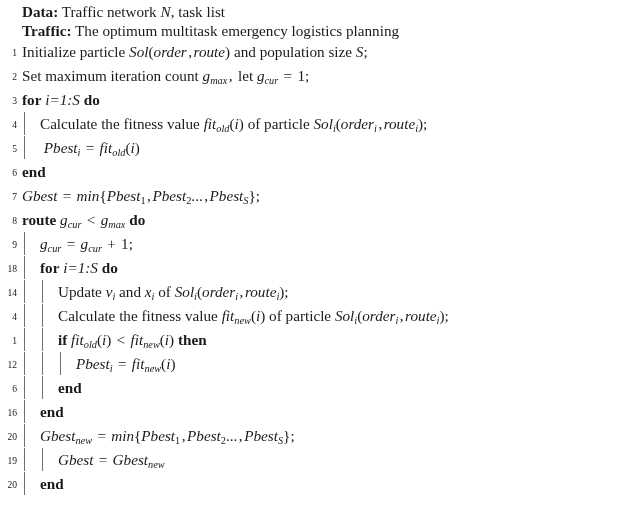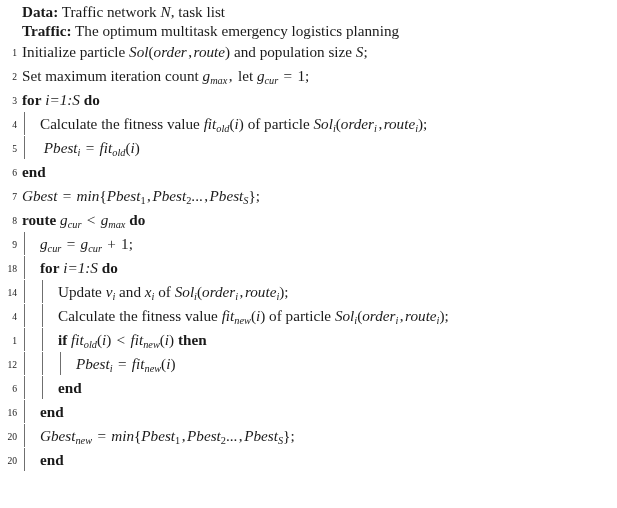--- a/index.html
+++ b/index.html
@@ -250,20 +250,28 @@
 
   <div class="row">
     <div class="num">20</div>
     <div class="code">
       <span class="guide"></span>
       <span class="text"><span class="mi">Gbest<sub>new</sub></span> <span class="op">=</span> <span class="mi">min</span><span class="brace">{</span><span class="mi">Pbest<sub class="up">1</sub></span><span class="op">,</span><span class="mi">Pbest<sub class="up">2</sub></span>...<span class="op">,</span><span class="mi">Pbest<sub>S</sub></span><span class="brace">}</span>;</span>
     </div>
   </div>
 
 
+  <div class="row">
+    <div class="num">19</div>
+    <div class="code">
+      <span class="guide"></span>
+      <span class="guide"></span>
+      <span class="text"><span class="mi">Gbest</span> <span class="op">=</span> <span class="mi">Gbest<sub>new</sub></span></span>
+    </div>
+  </div>
 
   <div class="row">
     <div class="num">20</div>
     <div class="code">
       <span class="guide"></span>
       <span class="text"><span class="kw">end</span></span>
     </div>
   </div>
 
 </div>

